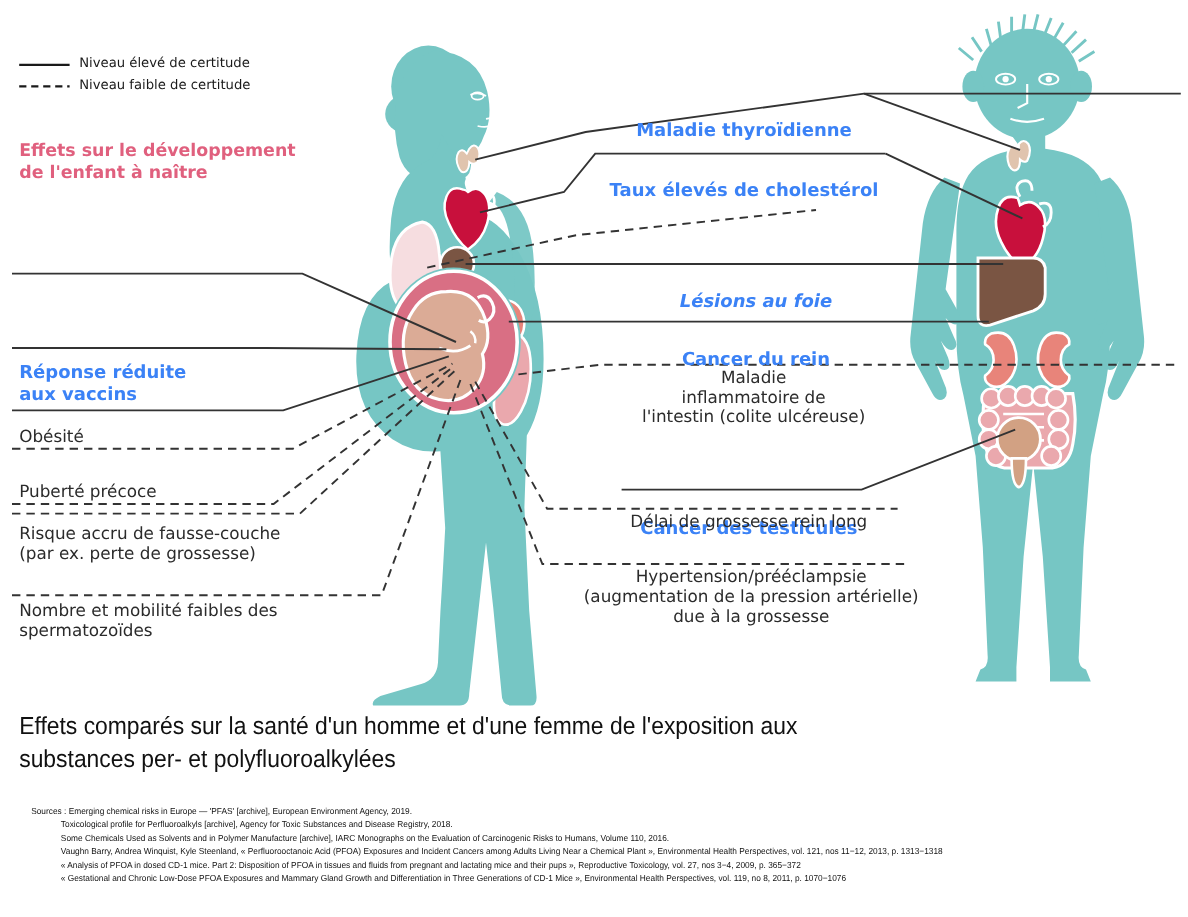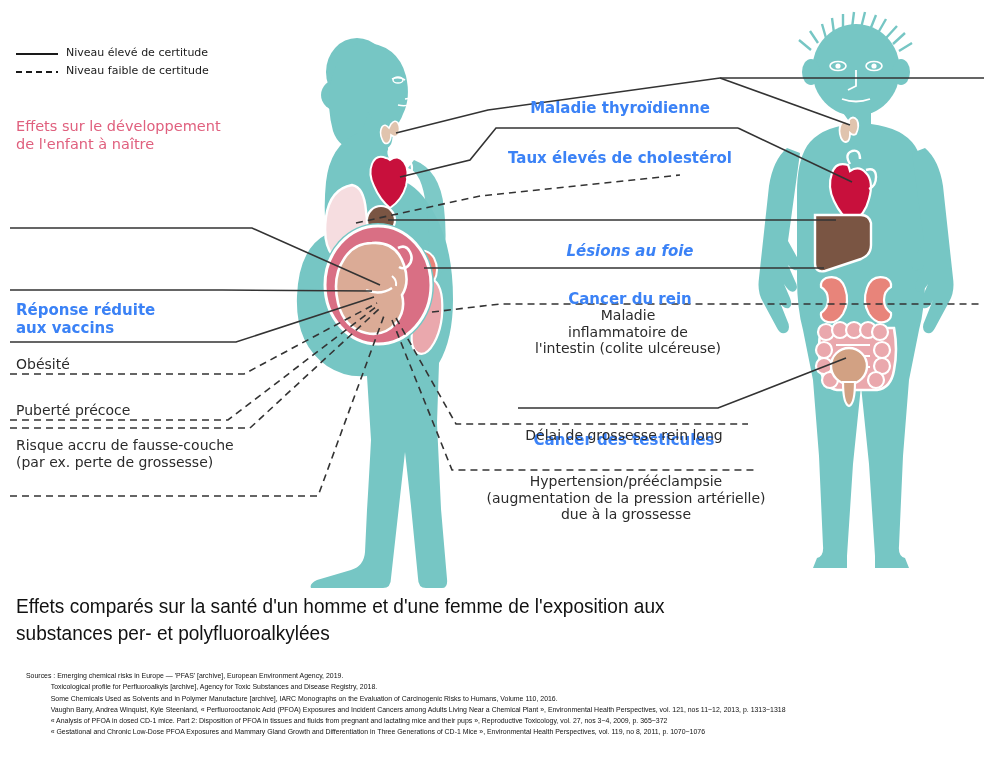--- a/index.html
+++ b/index.html
@@ -7,21 +7,21 @@
        font-family:"DejaVu Sans","Liberation Sans",sans-serif;color:#1a1a1a;}
   #stage{position:absolute;left:0;top:0;width:990px;height:764px;}
   svg#art{position:absolute;left:0;top:0;width:990px;height:764px;}
 
   .lbl{position:absolute;white-space:pre;line-height:1.18;}
   .lbl.bold{font-weight:bold;font-size:15px;color:#3b82f6;margin-top:42px;}
   .lbl.reg{font-weight:normal;font-size:14px;color:#2b2b2b;}
   .lbl.ctr{text-align:center;}
 
   .legend-txt{position:absolute;font-size:11px;color:#1a1a1a;white-space:pre;}
-  .pink-head{position:absolute;color:#e0607e;font-weight:normal;font-size:14.5px;
+  .pink-head{position:absolute;color:#e0607e;font-weight:bold;font-size:14.5px;
              line-height:1.22;white-space:pre;}
 
   #title{position:absolute;left:16px;top:592px;width:900px;
          font-family:"Liberation Sans","DejaVu Sans",sans-serif;
          font-size:20.5px;line-height:1.32;color:#111;
          transform:scaleX(.93);transform-origin:left top;white-space:pre-line;}
 
   #sources{position:absolute;left:26px;top:670px;width:940px;
            font-family:"Liberation Sans","DejaVu Sans",sans-serif;
            font-size:7.3px;line-height:1.55;color:#111;}
@@ -221,20 +221,22 @@
 
   <div class="pink-head" style="left:16px;top:118px;">Effets sur le développement
 de l'enfant à naître</div>
 
   <div class="lbl bold" style="left:16px;top:260px;">Réponse réduite
 aux vaccins</div>
   <div class="lbl reg" style="left:16px;top:356px;">Obésité</div>
   <div class="lbl reg" style="left:16px;top:402px;text-align:right;">Puberté précoce</div>
   <div class="lbl reg" style="left:16px;top:437px;">Risque accru de fausse-couche
 (par ex. perte de grossesse)</div>
+  <div class="lbl reg" style="left:16px;top:501px;">Nombre et mobilité faibles des
+spermatozoïdes</div>
 
   <div class="lbl bold ctr" style="left:452px;top:58px;width:336px;">Maladie thyroïdienne</div>
   <div class="lbl bold ctr" style="left:452px;top:108px;width:336px;">Taux élevés de cholestérol</div>
   <div class="lbl bold ctr" style="left:470px;top:201px;width:320px;font-style:italic;">Lésions au foie</div>
   <div class="lbl bold ctr" style="left:470px;top:249px;width:320px;">Cancer du rein</div>
   <div class="lbl reg ctr" style="left:498px;top:307px;width:260px;">Maladie
 inflammatoire de
 l'intestin (colite ulcéreuse)</div>
   <div class="lbl bold ctr" style="left:500px;top:390px;width:248px;">Cancer des testicules</div>
   <div class="lbl reg ctr" style="left:486px;top:427px;width:276px;">Délai de grossesse rein long</div>

